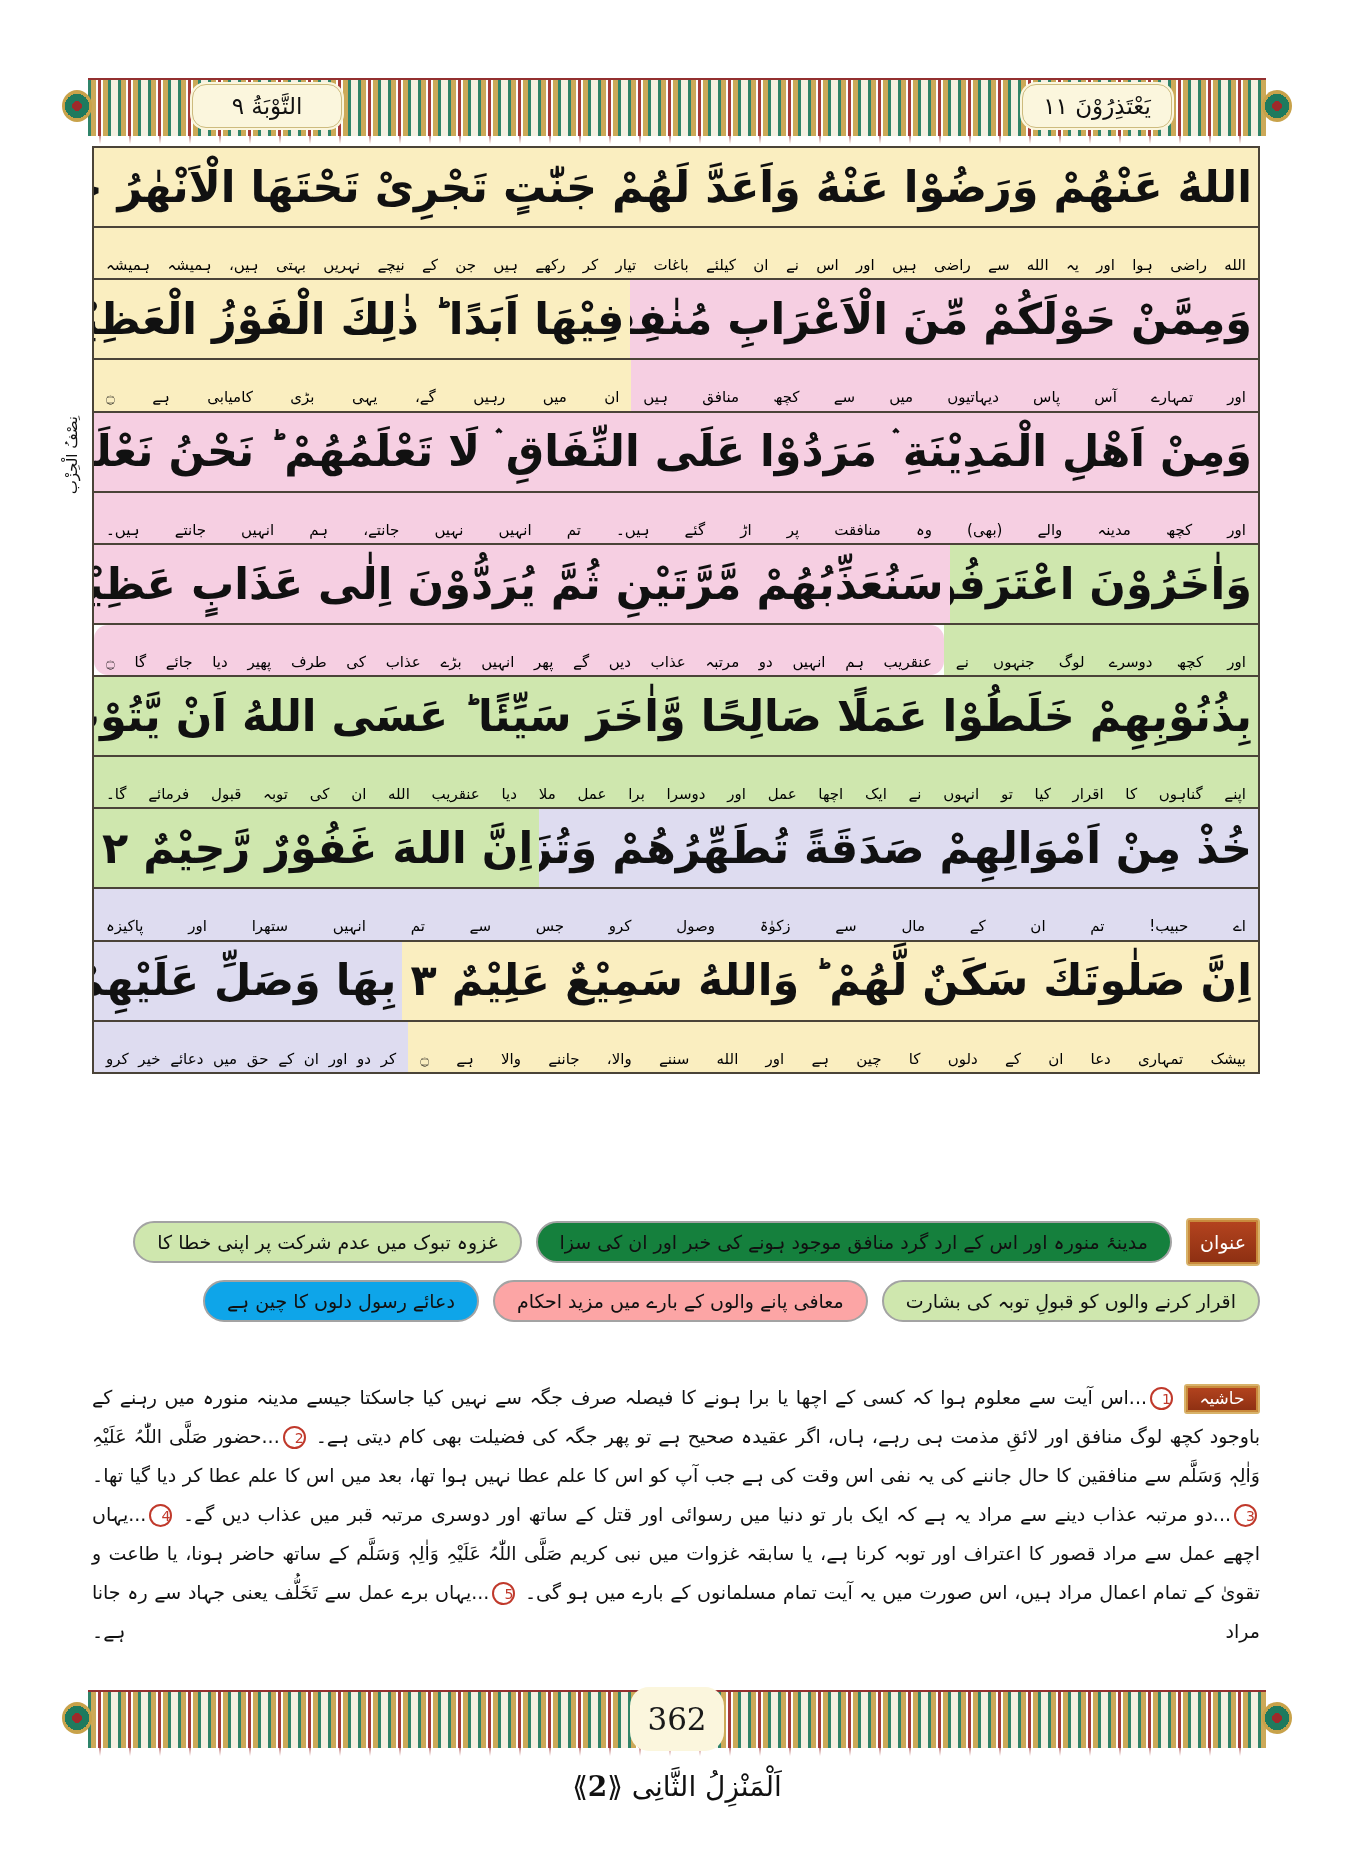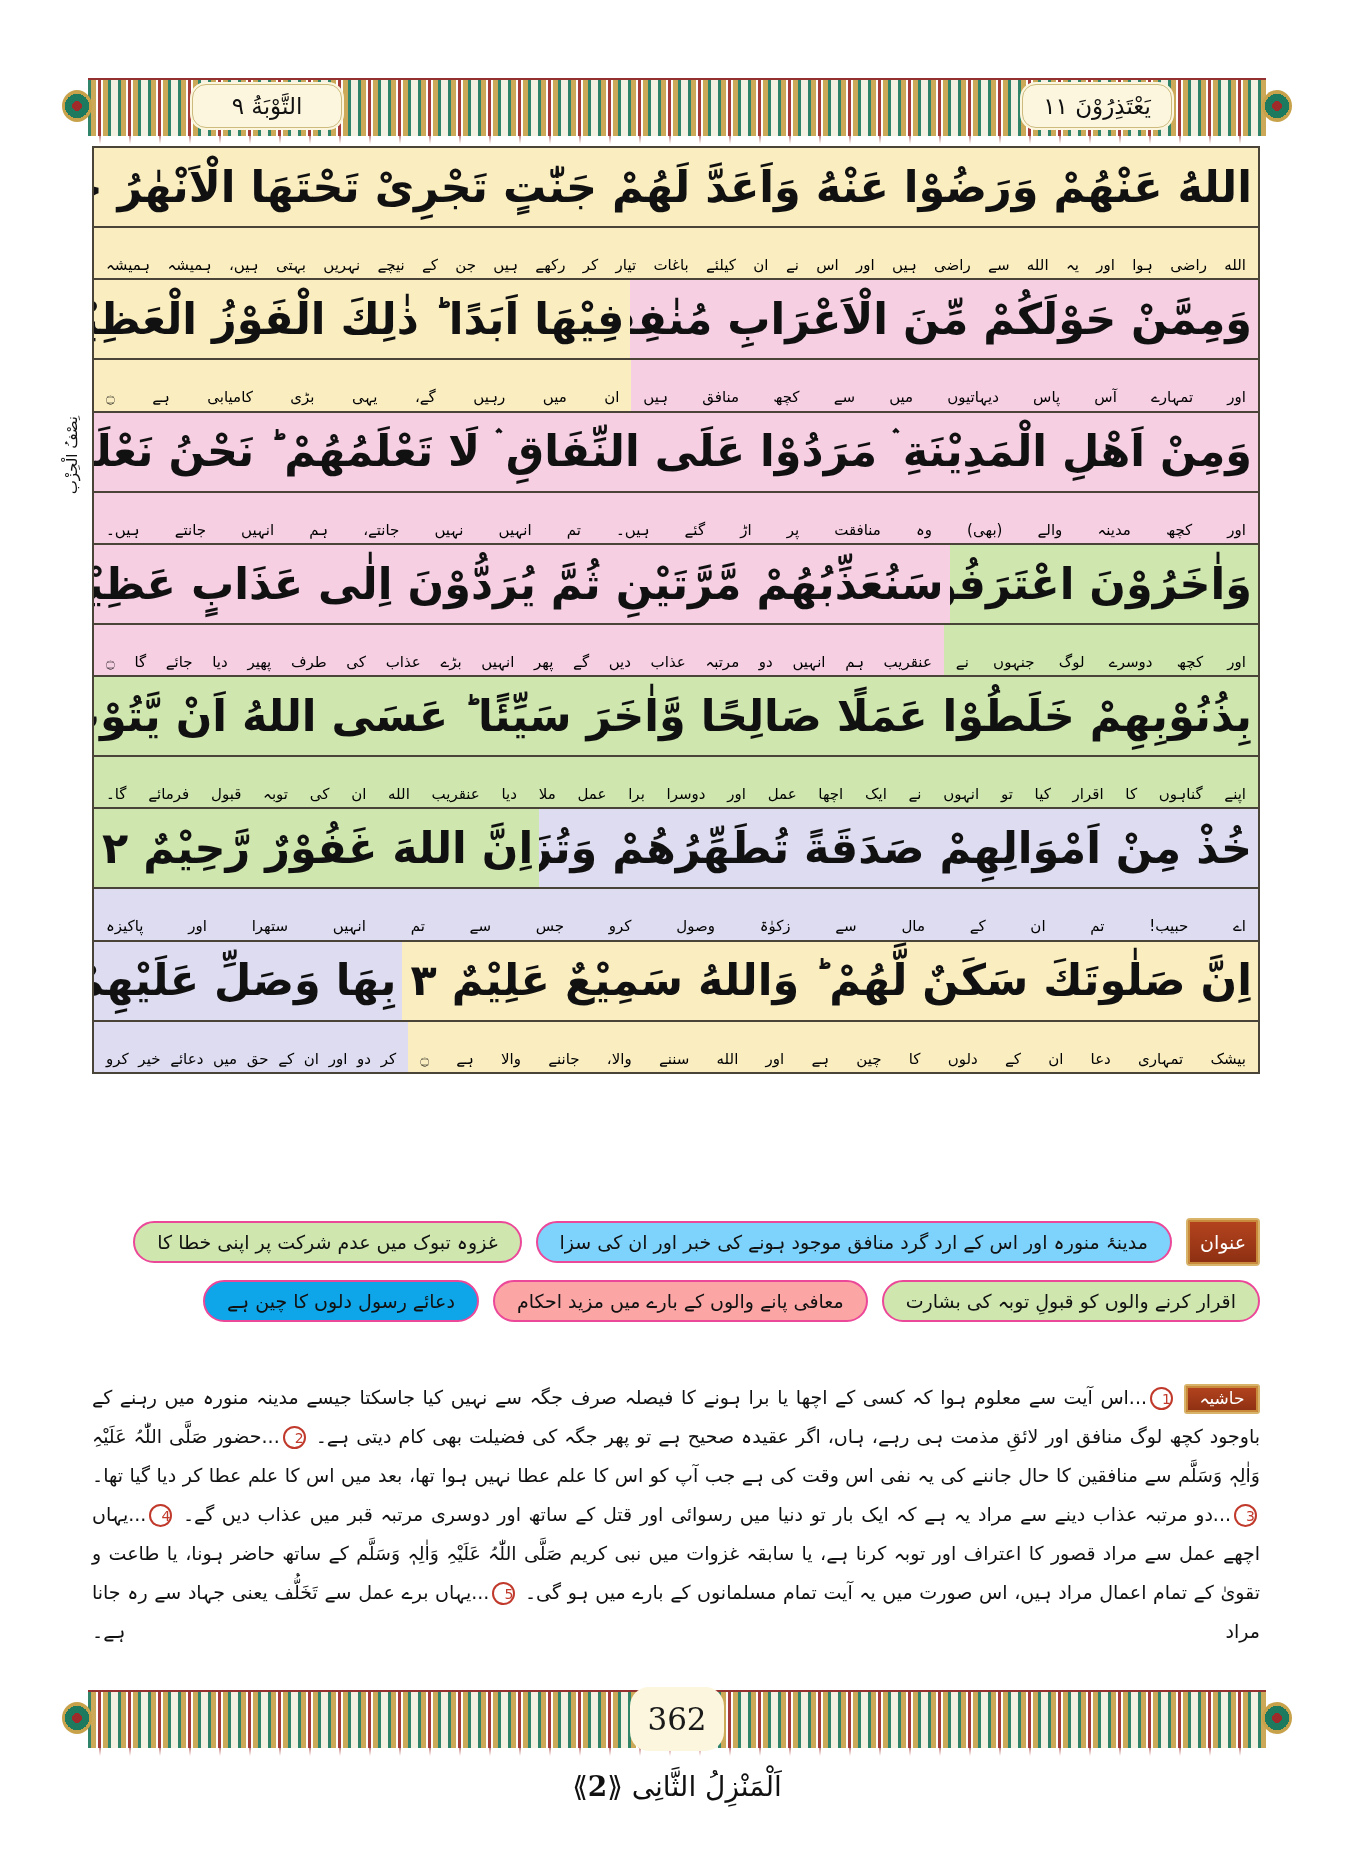--- a/index.html
+++ b/index.html
@@ -239,33 +239,33 @@
     display: flex;
     align-items: center;
     justify-content: center;
     color: #fff;
     font-size: 19px;
     font-family: "DejaVu Sans", sans-serif;
     flex: 0 0 auto;
     box-shadow: inset 0 0 0 2px #c98a3c;
   }
   .topic-pill {
-    border: 2px solid #ec4899;
+    border: 2px solid #a3a3a3;
     border-radius: 22px;
     padding: 7px 22px;
     font-family: "DejaVu Sans", sans-serif;
     font-size: 19px;
     color: #111;
     direction: rtl;
     white-space: nowrap;
     display: flex;
     align-items: center;
     min-height: 42px;
   }
-  .pill-pink  { background: #7dd3fc; text-align: center; }
+  .pill-pink  { background: #15803d; text-align: center; }
   .pill-green { background: #cfe7ae; }
   .pill-lilac { background: #fca5a5; }
   .pill-cream { background: #0ea5e9; }
 
   
   .footnotes {
     position: absolute;
     left: 92px;
     top: 1378px;
     width: 1168px;
@@ -388,21 +388,21 @@
           <div class="arabic-text">وَاٰخَرُوْنَ اعْتَرَفُوْا</div>
         </div>
         <div class="ayah-seg bg-pink" style="flex: 74 0 0px;">
           <div class="arabic-text">سَنُعَذِّبُهُمْ مَّرَّتَيْنِ ثُمَّ يُرَدُّوْنَ اِلٰى عَذَابٍ عَظِيْمٍ ۝١٠١</div>
         </div>
       </div>
       <div class="urdu-row">
         <div class="urdu-seg bg-green" style="flex: 26 0 0px;">
           <div class="urdu-text">اور کچھ دوسرے لوگ جنہوں نے</div>
         </div>
-        <div class="urdu-seg bg-pink" style="flex: 74 0 0px;">
+        <div class="urdu-seg bg-pink" style="flex: 74 0 0px; border-radius: 14px;">
           <div class="urdu-text">عنقریب ہم انہیں دو مرتبہ عذاب دیں گے پھر انہیں بڑے عذاب کی طرف پھیر دیا جائے گا ۝</div>
         </div>
       </div>
       <div class="ayah-row">
         <div class="ayah-seg bg-green" style="flex: 100 0 0px;">
           <div class="arabic-text">بِذُنُوْبِهِمْ خَلَطُوْا عَمَلًا صَالِحًا وَّاٰخَرَ سَيِّئًا ؕ عَسَى اللهُ اَنْ يَّتُوْبَ عَلَيْهِمْ ؕ</div>
         </div>
       </div>
       <div class="urdu-row">
         <div class="urdu-seg bg-green" style="flex: 100 0 0px;">

